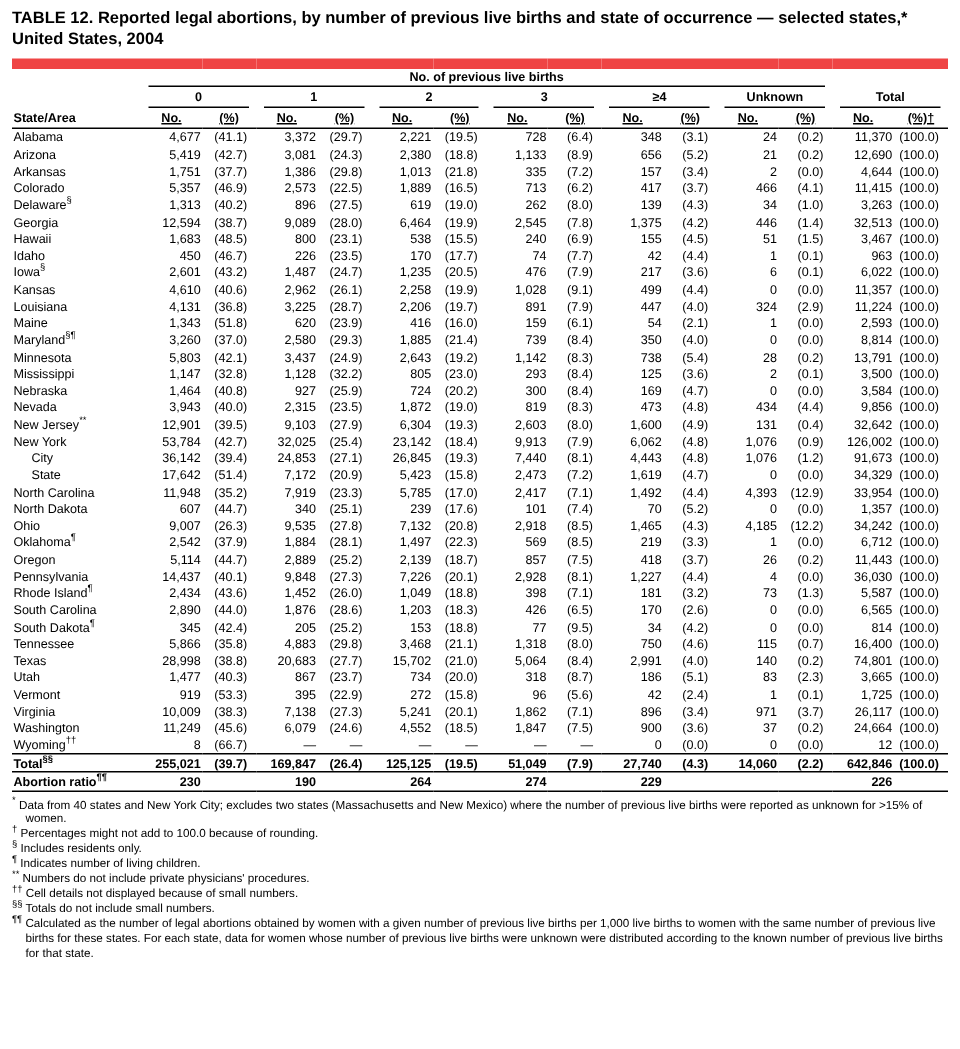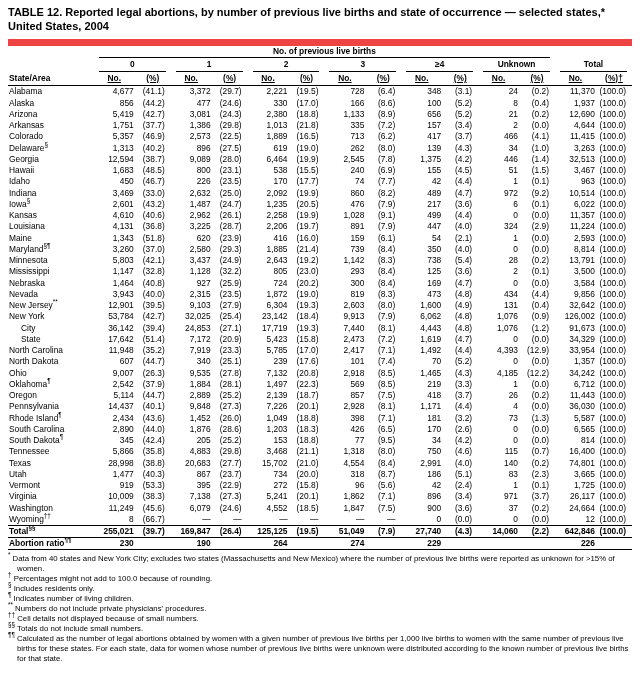--- a/index.html
+++ b/index.html
@@ -125,37 +125,20 @@
           <td class="num">728</td>
           <td class="pct">(6.4)</td>
           <td class="num">348</td>
           <td class="pct">(3.1)</td>
           <td class="num">24</td>
           <td class="pct">(0.2)</td>
           <td class="num">11,370</td>
           <td class="pct">(100.0)</td>
         </tr>
         <tr>
-          <th class="state-col left">Alaska</th>
-          <td class="num">856</td>
-          <td class="pct">(44.2)</td>
-          <td class="num">477</td>
-          <td class="pct">(24.6)</td>
-          <td class="num">330</td>
-          <td class="pct">(17.0)</td>
-          <td class="num">166</td>
-          <td class="pct">(8.6)</td>
-          <td class="num">100</td>
-          <td class="pct">(5.2)</td>
-          <td class="num">8</td>
-          <td class="pct">(0.4)</td>
-          <td class="num">1,937</td>
-          <td class="pct">(100.0)</td>
-        </tr>
-        <tr>
           <th class="state-col left">Arizona</th>
           <td class="num">5,419</td>
           <td class="pct">(42.7)</td>
           <td class="num">3,081</td>
           <td class="pct">(24.3)</td>
           <td class="num">2,380</td>
           <td class="pct">(18.8)</td>
           <td class="num">1,133</td>
           <td class="pct">(8.9)</td>
           <td class="num">656</td>
@@ -261,37 +244,20 @@
           <td class="num">74</td>
           <td class="pct">(7.7)</td>
           <td class="num">42</td>
           <td class="pct">(4.4)</td>
           <td class="num">1</td>
           <td class="pct">(0.1)</td>
           <td class="num">963</td>
           <td class="pct">(100.0)</td>
         </tr>
         <tr>
-          <th class="state-col left">Indiana</th>
-          <td class="num">3,469</td>
-          <td class="pct">(33.0)</td>
-          <td class="num">2,632</td>
-          <td class="pct">(25.0)</td>
-          <td class="num">2,092</td>
-          <td class="pct">(19.9)</td>
-          <td class="num">860</td>
-          <td class="pct">(8.2)</td>
-          <td class="num">489</td>
-          <td class="pct">(4.7)</td>
-          <td class="num">972</td>
-          <td class="pct">(9.2)</td>
-          <td class="num">10,514</td>
-          <td class="pct">(100.0)</td>
-        </tr>
-        <tr>
           <th class="state-col left">Iowa<sup>§</sup></th>
           <td class="num">2,601</td>
           <td class="pct">(43.2)</td>
           <td class="num">1,487</td>
           <td class="pct">(24.7)</td>
           <td class="num">1,235</td>
           <td class="pct">(20.5)</td>
           <td class="num">476</td>
           <td class="pct">(7.9)</td>
           <td class="num">217</td>
@@ -470,21 +436,21 @@
           <td class="pct">(0.9)</td>
           <td class="num">126,002</td>
           <td class="pct">(100.0)</td>
         </tr>
         <tr>
           <th class="state-col left indent">City</th>
           <td class="num">36,142</td>
           <td class="pct">(39.4)</td>
           <td class="num">24,853</td>
           <td class="pct">(27.1)</td>
-          <td class="num">17,719</td>
+          <td class="num">26,845</td>
           <td class="pct">(19.3)</td>
           <td class="num">7,440</td>
           <td class="pct">(8.1)</td>
           <td class="num">4,443</td>
           <td class="pct">(4.8)</td>
           <td class="num">1,076</td>
           <td class="pct">(1.2)</td>
           <td class="num">91,673</td>
           <td class="pct">(100.0)</td>
         </tr>
@@ -593,21 +559,21 @@
         <tr>
           <th class="state-col left">Pennsylvania</th>
           <td class="num">14,437</td>
           <td class="pct">(40.1)</td>
           <td class="num">9,848</td>
           <td class="pct">(27.3)</td>
           <td class="num">7,226</td>
           <td class="pct">(20.1)</td>
           <td class="num">2,928</td>
           <td class="pct">(8.1)</td>
-          <td class="num">1,171</td>
+          <td class="num">1,227</td>
           <td class="pct">(4.4)</td>
           <td class="num">4</td>
           <td class="pct">(0.0)</td>
           <td class="num">36,030</td>
           <td class="pct">(100.0)</td>
         </tr>
         <tr>
           <th class="state-col left">Rhode Island<sup>¶</sup></th>
           <td class="num">2,434</td>
           <td class="pct">(43.6)</td>
@@ -676,21 +642,21 @@
           <td class="pct">(100.0)</td>
         </tr>
         <tr>
           <th class="state-col left">Texas</th>
           <td class="num">28,998</td>
           <td class="pct">(38.8)</td>
           <td class="num">20,683</td>
           <td class="pct">(27.7)</td>
           <td class="num">15,702</td>
           <td class="pct">(21.0)</td>
-          <td class="num">4,554</td>
+          <td class="num">5,064</td>
           <td class="pct">(8.4)</td>
           <td class="num">2,991</td>
           <td class="pct">(4.0)</td>
           <td class="num">140</td>
           <td class="pct">(0.2)</td>
           <td class="num">74,801</td>
           <td class="pct">(100.0)</td>
         </tr>
         <tr>
           <th class="state-col left">Utah</th>

